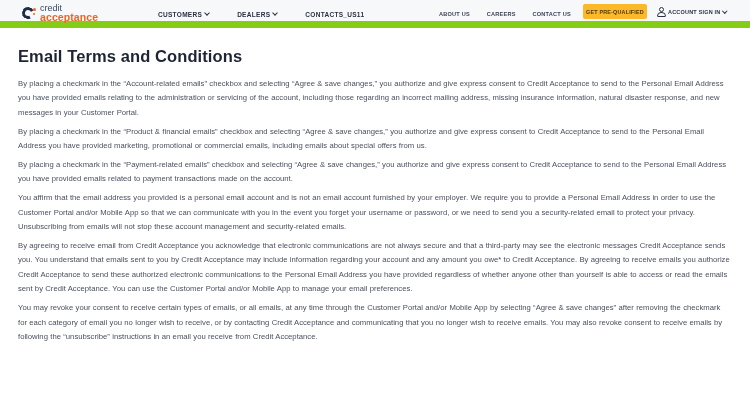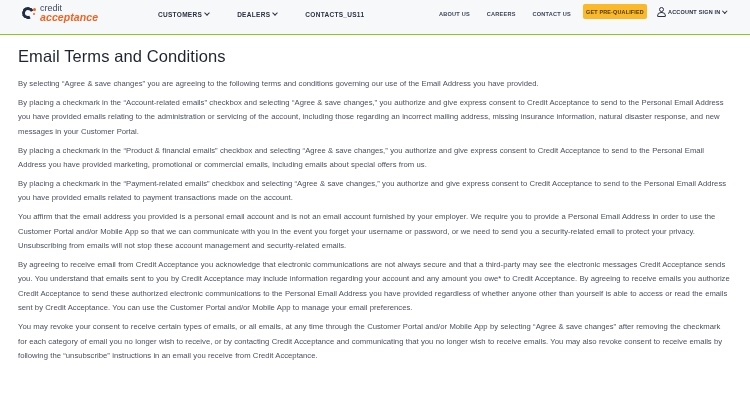--- a/index.html
+++ b/index.html
@@ -1,53 +1,53 @@
 <!DOCTYPE html>
 <html><head>
   <meta charset="utf-8">
   <style>
     * { box-sizing: border-box; margin: 0; padding: 0; }
     html, body { width: 750px; height: 409px; overflow: hidden; background: #ffffff; }
     body { font-family: "Liberation Sans", sans-serif; color: #3d4250; }
 
     .header {
-      height: 35px; background: #f7f8fa; display: flex; align-items: center;
-      position: relative; border-bottom: 1px solid #84cc16;
+      height: 28px; background: #f7f8fa; display: flex; align-items: center;
+      position: relative; border-bottom: 7px solid #84cc16;
     }
     .logo { position: absolute; left: 22px; top: 4px; display: flex; align-items: center; }
     .logo-mark { width: 14px; height: 14px; position: relative; margin-right: 4px; }
     .logo-mark .ring {
       position: absolute; left: 0; top: 1px; width: 12px; height: 12px; border-radius: 50%;
       border: 3px solid #1f2c45; border-right-color: transparent; transform: rotate(20deg);
     }
     .logo-mark .dot1 { position: absolute; right: 0; top: 2px; width: 3px; height: 3px; border-radius: 50%; background: #f26322; }
     .logo-mark .dot2 { position: absolute; right: 1px; top: 7px; width: 2px; height: 2px; border-radius: 50%; background: #f26322; }
     .logo-text { line-height: 8px; }
     .logo-text .l1 { font-size: 9px; color: #3d4a63; display: block; }
-    .logo-text .l2 { font-size: 10.5px; color: #f26322; font-weight: bold; display: block; margin-top: 1px; letter-spacing: 0.1px; font-style: italic; }
+    .logo-text .l2 { font-size: 10.5px; color: #f26322; font-weight: bold; display: block; margin-top: 1px; letter-spacing: 0.1px; }
 
     .nav-left { position: absolute; left: 158px; top: 0; height: 28px; display: flex; align-items: center; }
     .nav-left .item { font-size: 6.5px; font-weight: bold; color: #2a3142; letter-spacing: 0.3px; margin-right: 28px; display: flex; align-items: center; }
     .chev { display: inline-block; width: 4px; height: 4px; border-right: 1.4px solid #2a3142; border-bottom: 1.4px solid #2a3142; transform: rotate(45deg); margin-left: 3px; margin-top: -3px; }
 
     .nav-right { position: absolute; left: 439px; top: 0; height: 28px; display: flex; align-items: center; }
     .nav-right .item { font-size: 5.6px; font-weight: bold; color: #3b4457; letter-spacing: 0.2px; margin-right: 17px; }
     .cta {
       position: absolute; left: 583px; top: 4px; width: 64px; height: 15px; background: #fbb829;
       border-radius: 2px; font-size: 5.4px; font-weight: bold; color: #4a3a10; letter-spacing: 0.2px;
       display: flex; align-items: center; justify-content: center;
     }
     .account { position: absolute; left: 657px; top: 4px; height: 15px; display: flex; align-items: center; font-size: 5.5px; font-weight: bold; color: #2a3142; letter-spacing: 0.2px; }
     .user-icon { width: 9px; height: 10px; position: relative; margin-right: 2px; }
     .user-icon .head { position: absolute; left: 2px; top: 0; width: 5px; height: 5px; border: 1px solid #2a3142; border-radius: 50%; }
     .user-icon .body { position: absolute; left: 0; top: 5px; width: 9px; height: 5px; border: 1px solid #2a3142; border-radius: 4px 4px 1px 1px; }
     .account .chev { width: 3.5px; height: 3.5px; border-width: 1.2px; margin-left: 2px; margin-top: -2px; }
 
     .content { position: absolute; left: 18px; top: 46px; width: 712px; }
-    h1 { font-size: 16.5px; font-weight: normal; color: #1e2433; letter-spacing: 0.1px; margin-bottom: 11px; line-height: 20px; }
+    h1 { font-size: 16.5px; font-weight: bold; color: #1e2433; letter-spacing: 0.1px; margin-bottom: 11px; line-height: 20px; }
     p { font-size: 7.7px; line-height: 14.4px; color: #4a5060; margin-bottom: 4.5px; word-spacing: 0.2px; }
   </style>
 </head>
 <body>
 
 <div class="header">
   <div class="logo">
     <div class="logo-mark">
       <div class="ring"></div>
         <div class="dot1"></div>
@@ -86,20 +86,19 @@
       <span class="head"></span>
         <span class="body"></span>
     </span>
     <span>ACCOUNT SIGN IN</span>
     <span class="chev"></span>
   </div>
 </div>
 
 <div class="content">
   <h1>Email Terms and Conditions</h1>
-  <p>By selecting “Agree &amp; save changes” you are agreeing to the following terms and conditions governing our use of the Email Address you have provided.</p>
   <p>By placing a checkmark in the “Account-related emails” checkbox and selecting “Agree &amp; save changes,” you authorize and give express consent to Credit Acceptance to send to the Personal Email Address you have provided emails relating to the administration or servicing of the account, including those regarding an incorrect mailing address, missing insurance information, natural disaster response, and new messages in your Customer Portal.</p>
   <p>By placing a checkmark in the “Product &amp; financial emails” checkbox and selecting “Agree &amp; save changes,” you authorize and give express consent to Credit Acceptance to send to the Personal Email Address you have provided marketing, promotional or commercial emails, including emails about special offers from us.</p>
   <p>By placing a checkmark in the “Payment-related emails” checkbox and selecting “Agree &amp; save changes,” you authorize and give express consent to Credit Acceptance to send to the Personal Email Address you have provided emails related to payment transactions made on the account.</p>
   <p>You affirm that the email address you provided is a personal email account and is not an email account furnished by your employer. We require you to provide a Personal Email Address in order to use the Customer Portal and/or Mobile App so that we can communicate with you in the event you forget your username or password, or we need to send you a security-related email to protect your privacy. Unsubscribing from emails will not stop these account management and security-related emails.</p>
   <p>By agreeing to receive email from Credit Acceptance you acknowledge that electronic communications are not always secure and that a third-party may see the electronic messages Credit Acceptance sends you. You understand that emails sent to you by Credit Acceptance may include information regarding your account and any amount you owe* to Credit Acceptance. By agreeing to receive emails you authorize Credit Acceptance to send these authorized electronic communications to the Personal Email Address you have provided regardless of whether anyone other than yourself is able to access or read the emails sent by Credit Acceptance. You can use the Customer Portal and/or Mobile App to manage your email preferences.</p>
   <p>You may revoke your consent to receive certain types of emails, or all emails, at any time through the Customer Portal and/or Mobile App by selecting “Agree &amp; save changes” after removing the checkmark for each category of email you no longer wish to receive, or by contacting Credit Acceptance and communicating that you no longer wish to receive emails. You may also revoke consent to receive emails by following the “unsubscribe” instructions in an email you receive from Credit Acceptance.</p>
 </div>
 
 </body></html>

